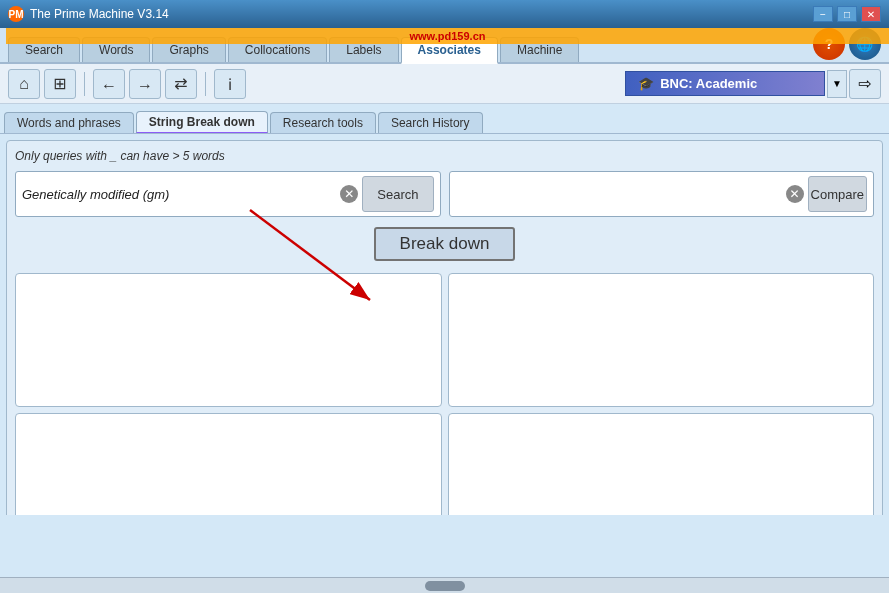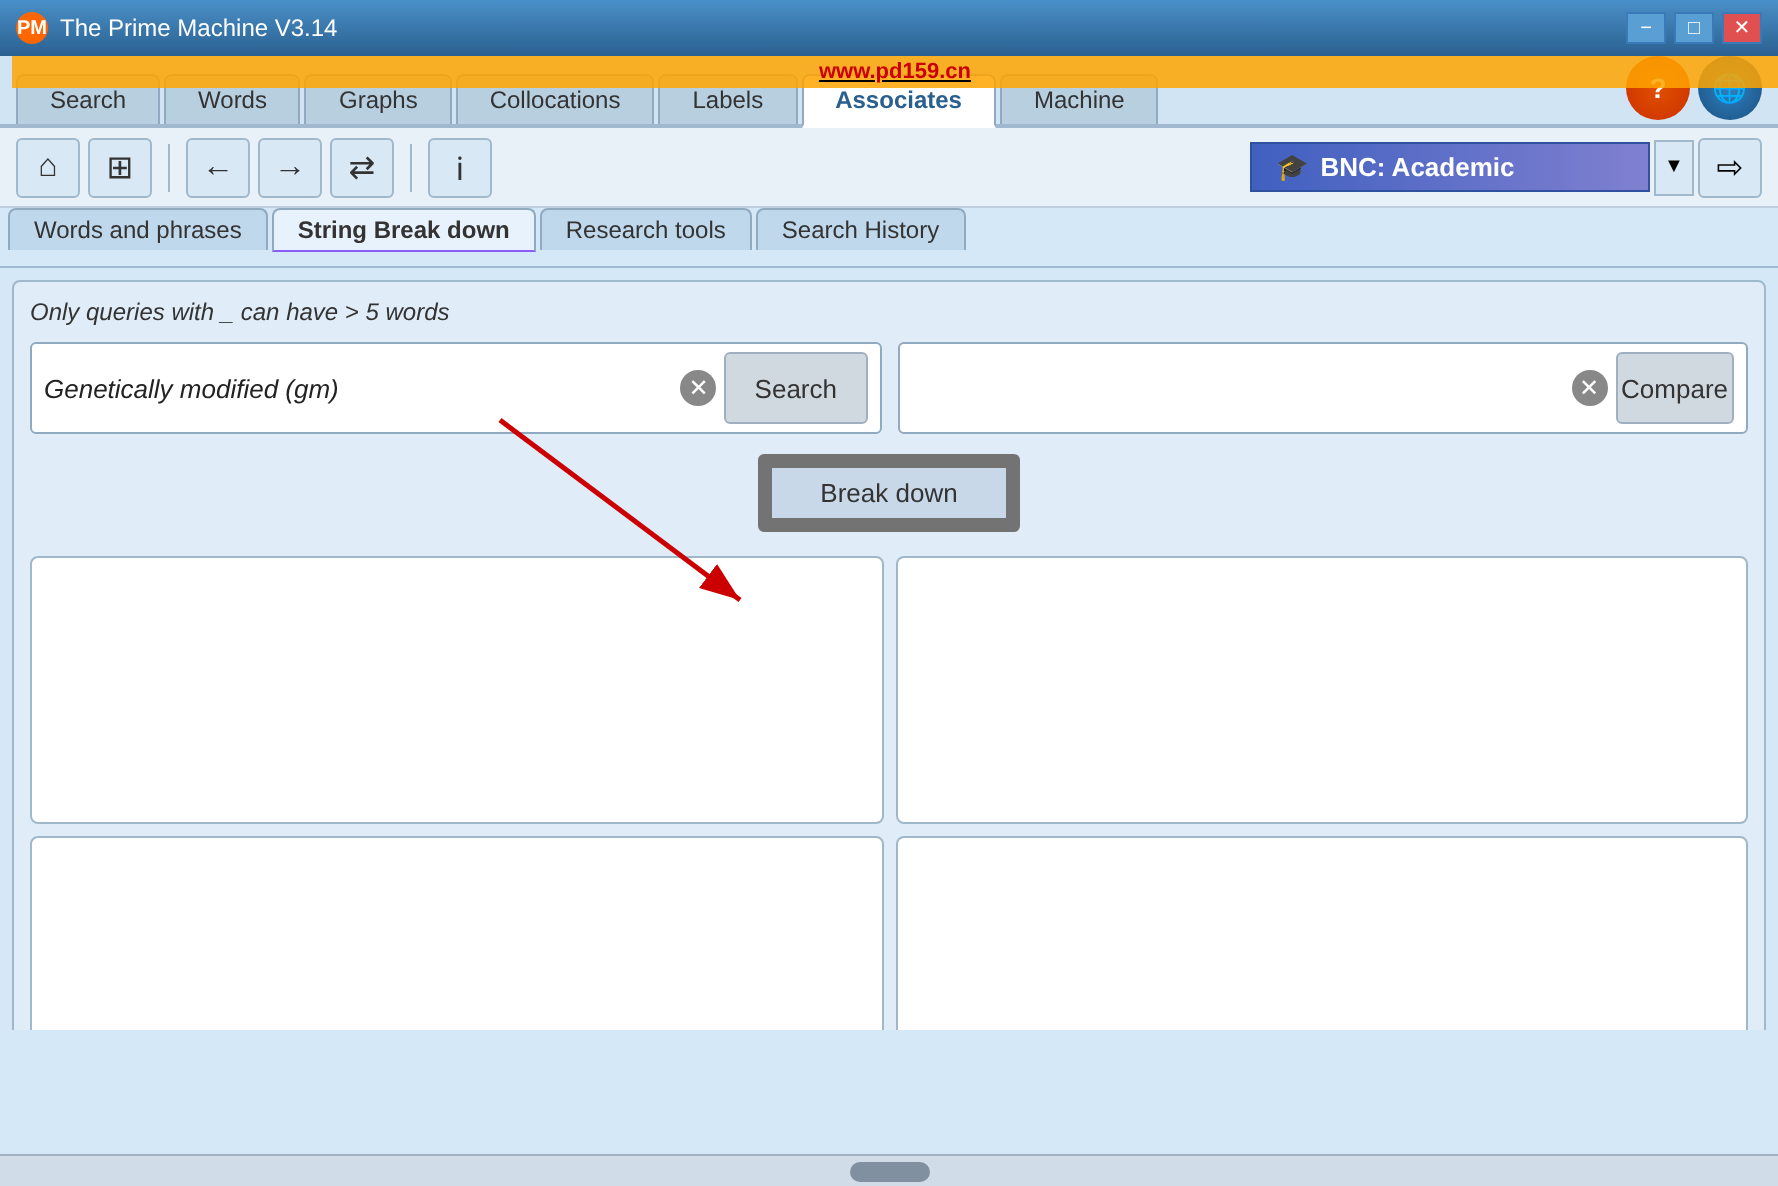--- a/index.html
+++ b/index.html
@@ -63,21 +63,20 @@
     .title-btn.close { background: #e05050; }
 
     
     .watermark {
       position: absolute;
       top: 28px;
       left: 6px;
       right: 0;
       z-index: 100;
       pointer-events: none;
-      text-decoration: underline;
     }
     .watermark-text {
       background: rgba(255,165,0,0.85);
       color: #cc0000;
       font-size: 11px;
       font-weight: bold;
       text-align: center;
       padding: 2px 4px;
       width: 100%;
     }
@@ -210,21 +209,21 @@
       justify-content: center;
       font-size: 16px;
     }
 
     
     .sub-tabs {
       background: #d4e8f7;
       border-bottom: 1px solid #a0b8d0;
       height: 30px;
       display: flex;
-      align-items: flex-start;
+      align-items: flex-end;
       padding: 0 4px;
       gap: 2px;
     }
     .sub-tab {
       padding: 3px 12px;
       background: #c0d8ec;
       border: 1px solid #90aac0;
       border-bottom: none;
       border-radius: 4px 4px 0 0;
       cursor: pointer;
@@ -312,24 +311,24 @@
       min-height: 36px;
     }
 
     .breakdown-btn-row {
       display: flex;
       justify-content: center;
       margin-bottom: 12px;
     }
     .breakdown-btn {
       background: #c8d8e8;
-      border: 7px solid #737373;
+      border: 2px solid #737373;
       border-radius: 3px;
       padding: 5px 24px;
-      font-size: 13px;
+      font-size: 17px;
       cursor: pointer;
       color: #333;
       text-align: center;
     }
 
     
     .result-grid {
       display: grid;
       grid-template-columns: 1fr 1fr;
       grid-template-rows: 1fr 1fr;

